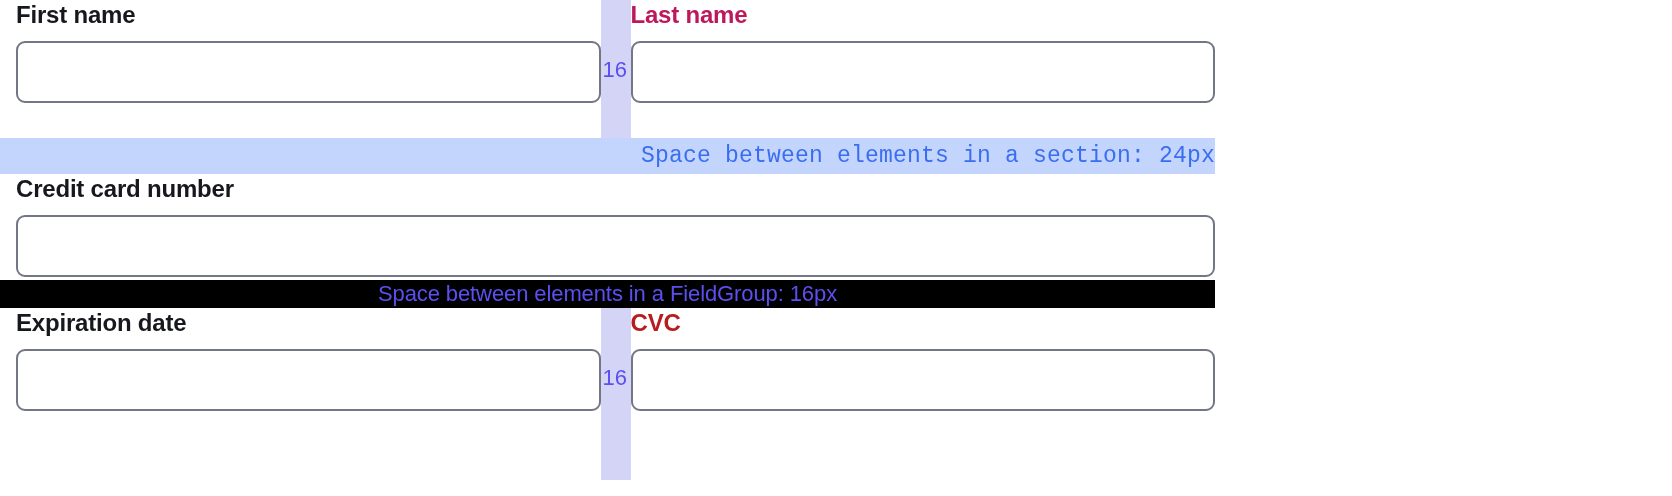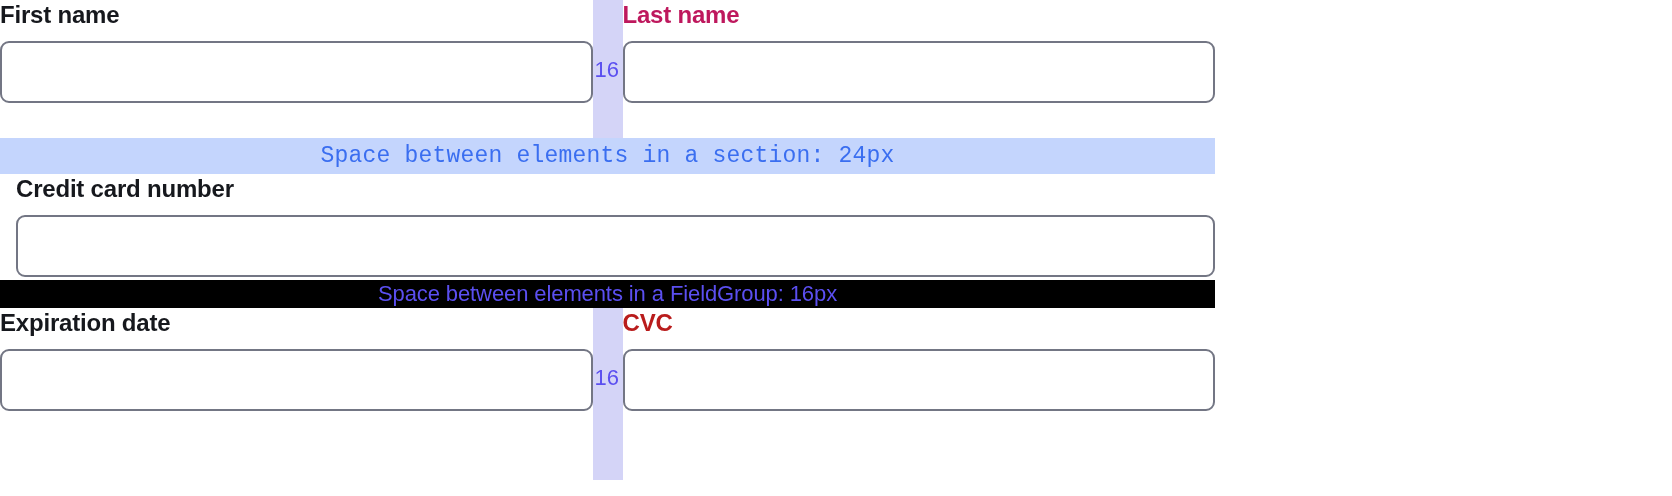--- a/index.html
+++ b/index.html
@@ -52,20 +52,21 @@
     color: #16181d;
     padding: 0 14px;
     outline: none;
   }
 
   
   .row-2col {
     position: relative;
     display: flex;
     align-items: flex-start;
+    padding-left: 16px;
   }
   .row-2col .col {
     flex: 1 1 0;
     min-width: 0;
   }
   .row-2col .col .field-input {
     margin-top: 11px;
   }
 
   
@@ -143,21 +144,21 @@
       <div class="gap-band" style="background: rgb(212, 212, 247);">
         <span class="gap-label" style="color: rgb(91, 79, 240);">16</span>
       </div>
 
       <div class="col">
         <div class="field-label" style="color: #be185d;">Last name</div>
         <input class="field-input" type="text" placeholder="" style="border-color: rgb(115, 118, 132);">
       </div>
     </div>
 
-    <div class="anno anno-section" style="background: rgb(196, 213, 253); color: rgb(58, 110, 240);">Space between elements in a section: 24px</div>
+    <div class="anno anno-section" style="background: rgb(196, 213, 253); color: rgb(58, 110, 240); text-align: right;">Space between elements in a section: 24px</div>
 
     <div class="row-1col row-card">
       <div class="field-label" style="color: rgb(22, 24, 29);">Credit card number</div>
       <input class="field-input" type="text" placeholder="" style="border-color: rgb(115, 118, 132);">
     </div>
 
     <div class="anno anno-fieldgroup" style="background: #000000; color: rgb(91, 79, 240);">Space between elements in a FieldGroup: 16px</div>
 
     <div class="row-2col row-expiry">
       <div class="col">

